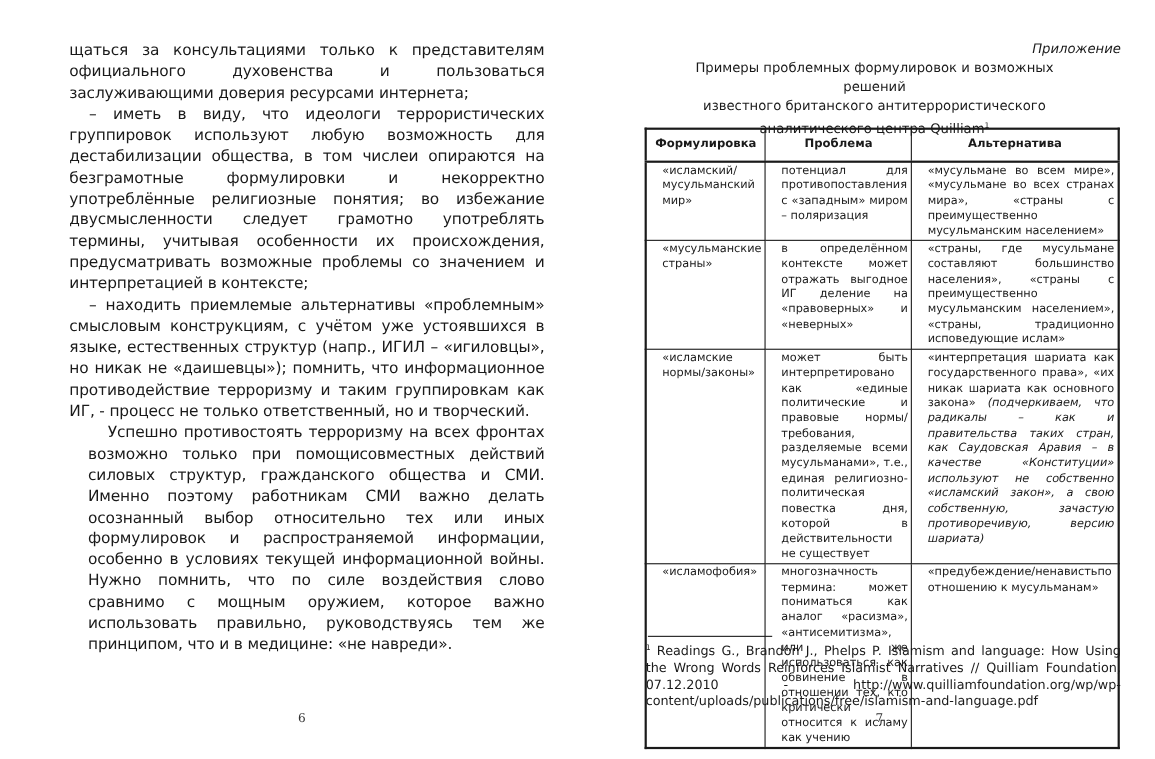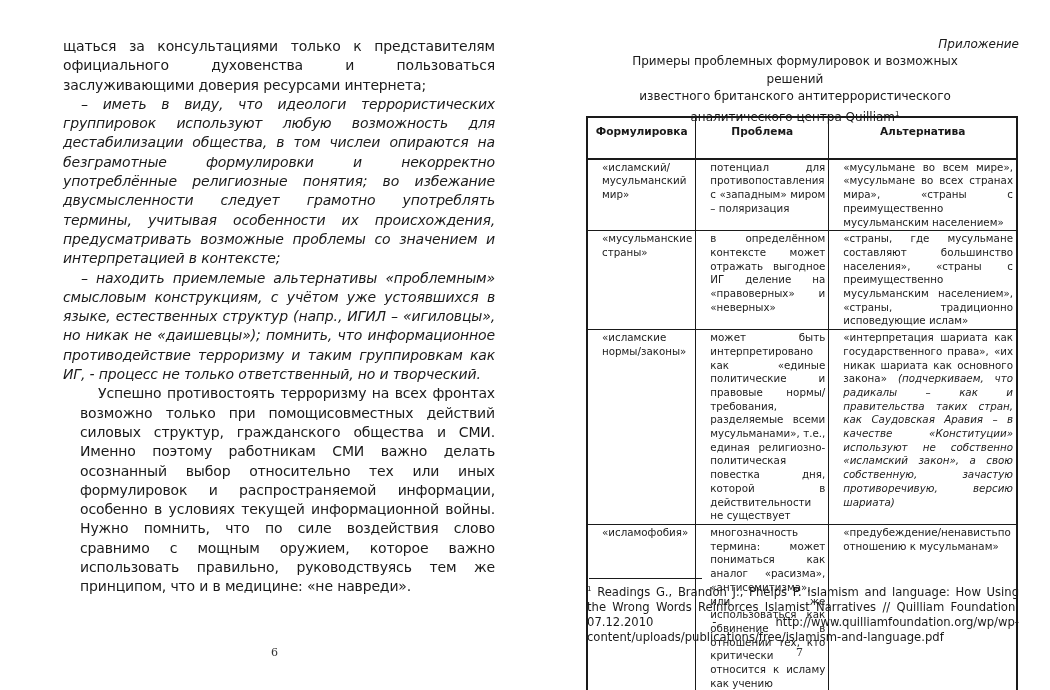--- a/index.html
+++ b/index.html
@@ -11,21 +11,21 @@
   .page-left { left: 0; width: 525px; }
   .page-right { left: 525px; width: 525px; }
 
   .body-text {
     position: absolute; left: 63px; top: 37px; width: 432px;
     font-size: 14px; line-height: 19.3px; text-align: justify;
     letter-spacing: -0.15px;
   }
   .body-text p { margin: 0; }
   .body-text p.indent { text-indent: 18px; margin-left: 17px; }
-  .body-text p.dash { text-indent: 18px; font-style: italic; }
+  .body-text p.dash { text-indent: 18px; }
 
   .page-num {
     position: absolute; top: 646px; font-family: "DejaVu Serif", serif; font-size: 11px; color: #333;
   }
   .page-num.left { left: 271px; }
   .page-num.right { left: 271px; }
 
   .appendix-label {
     position: absolute; right: 31px; top: 37px; font-style: italic; font-size: 12px;
   }
@@ -38,21 +38,21 @@
 
   table.terms {
     position: absolute; left: 61px; top: 116px; width: 432px;
     border-collapse: collapse; border: 2px solid #1a1a1a;
     font-size: 10.3px; line-height: 13.7px;
   }
   table.terms th, table.terms td {
     border: 1px solid #1a1a1a; vertical-align: top; padding: 1px 3px 1px 14px; text-align: justify;
   }
   table.terms th {
-    font-weight: bold; text-align: center; padding: 7px 3px 19px 3px; font-size: 10.6px;
+    font-weight: bold; text-align: center; padding: 7px 3px 7px 3px; font-size: 10.6px;
   }
   table.terms tr.head { border-bottom: 2px solid #1a1a1a; }
   table.terms col.c1 { width: 107px; }
   table.terms col.c2 { width: 133px; }
   .ital { font-style: italic; }
 
   .fn-rule {
     position: absolute; left: 64px; top: 578px; width: 113px; height: 0; border-top: 1px solid #1a1a1a;
   }
   .footnote {

